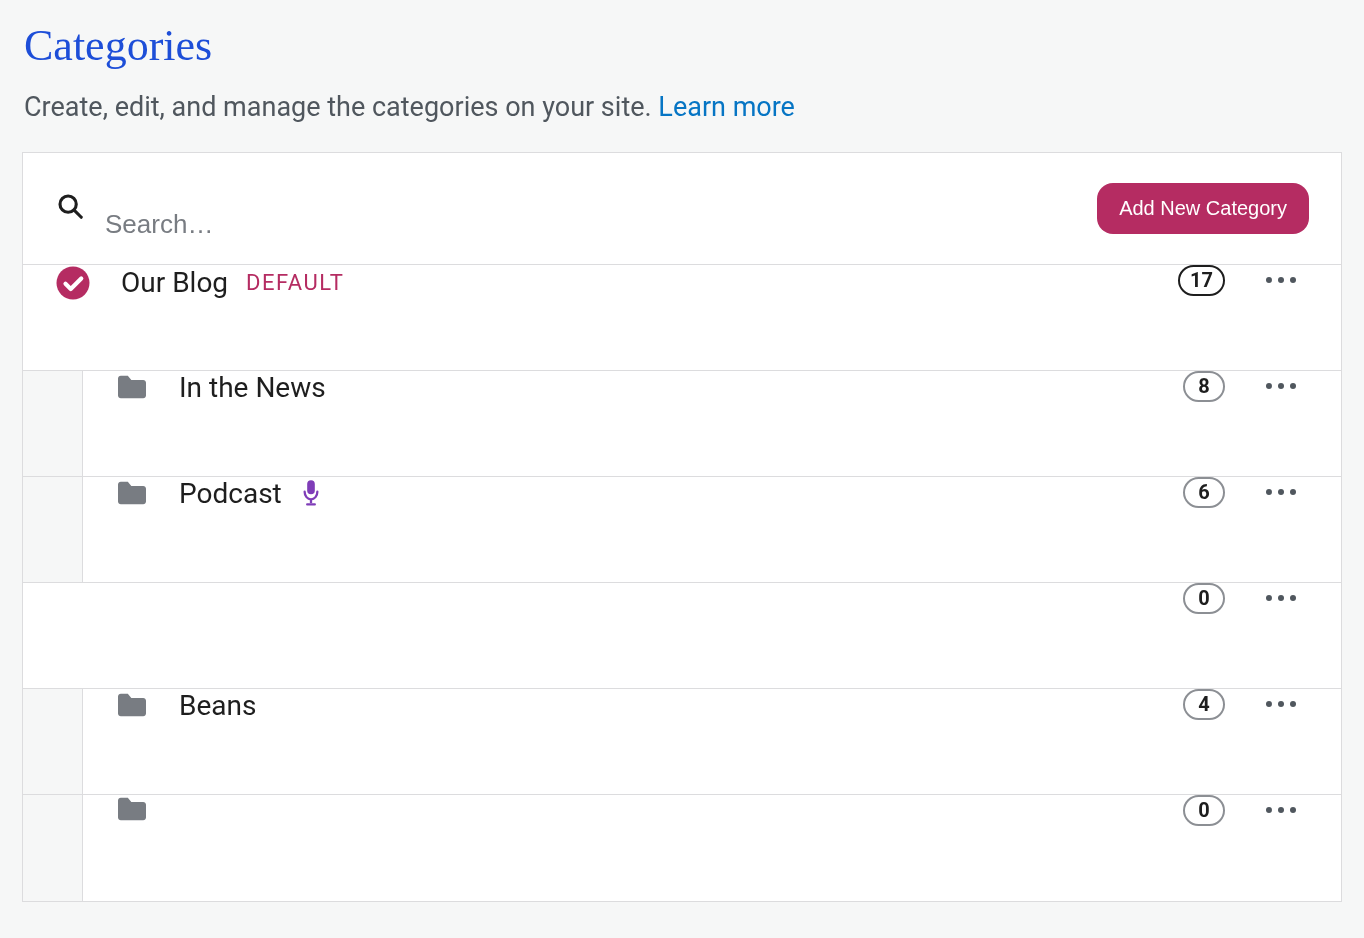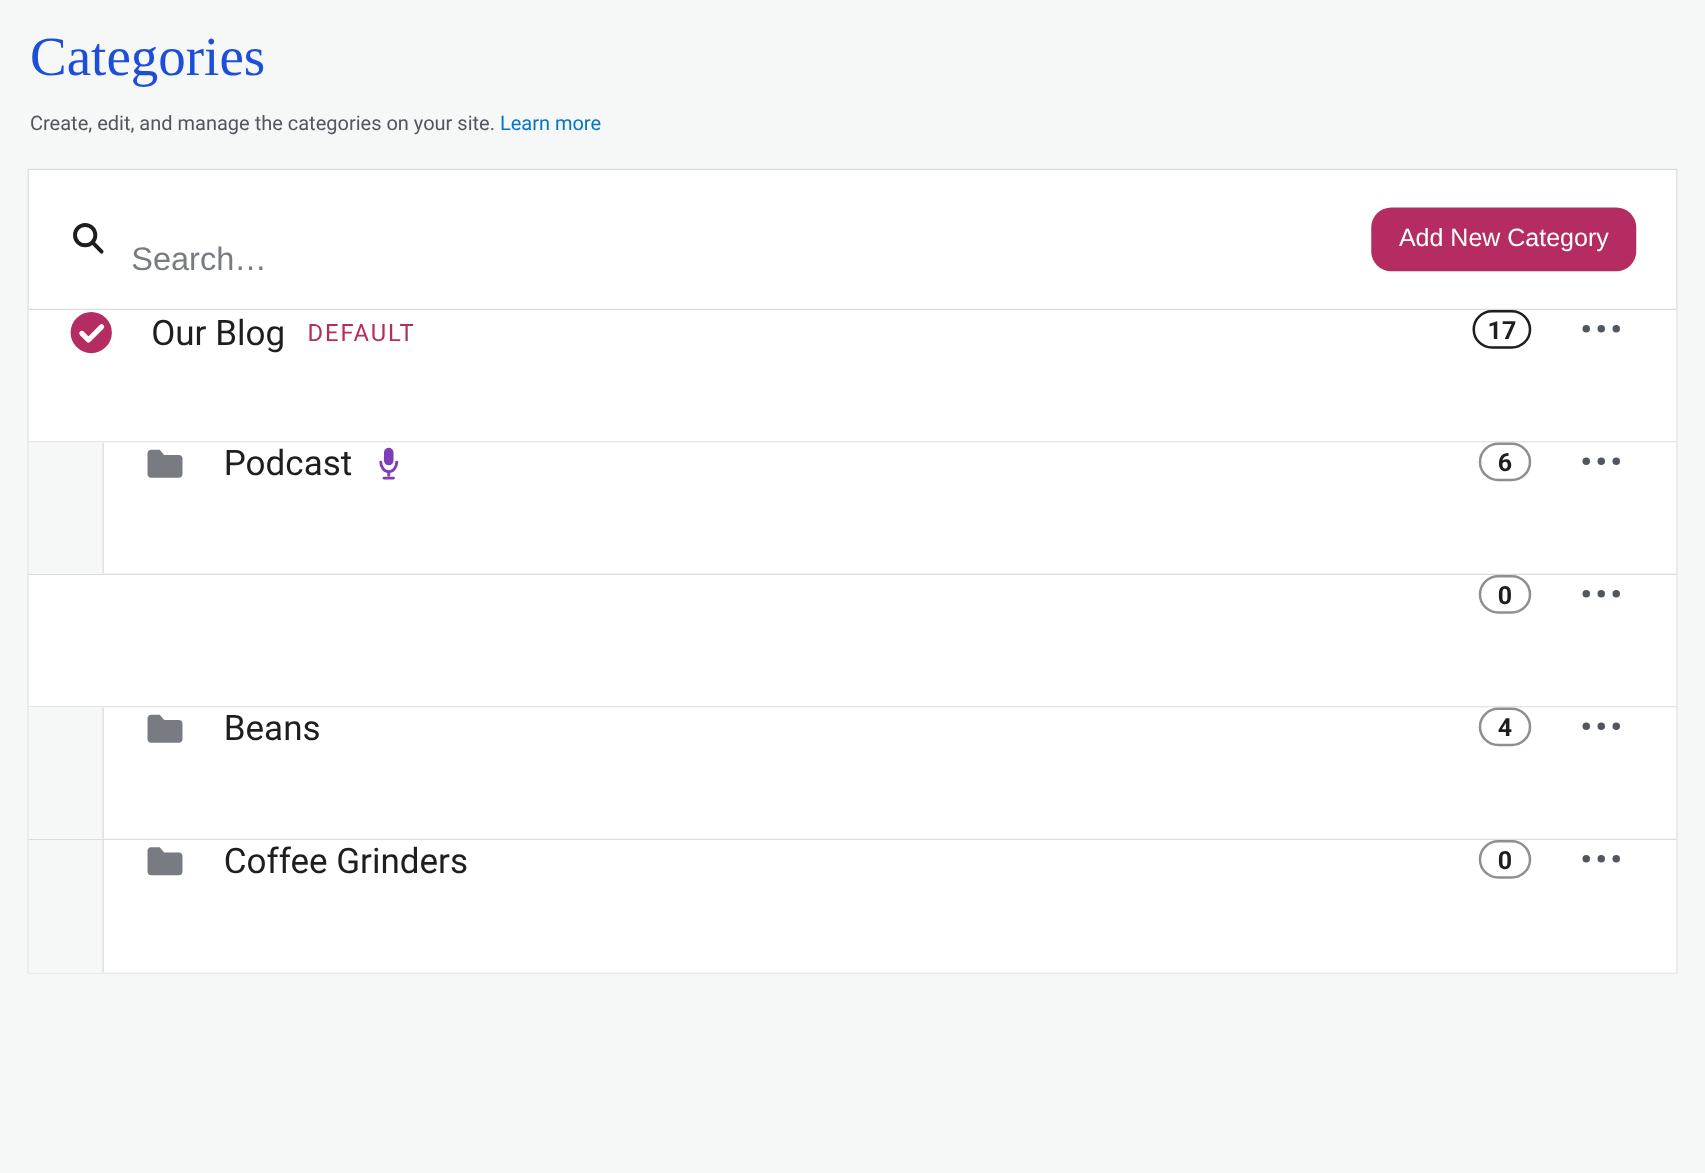--- a/index.html
+++ b/index.html
@@ -17,21 +17,21 @@
       padding: 0 24px 24px 24px;
     }
     .page-title {
       font-family: Georgia, "Times New Roman", serif;
       font-size: 44px;
       font-weight: 400;
       color: #1d4ed8;
       margin-bottom: 16px;
     }
     .page-subtitle {
-      font-size: 16px;
+      font-size: 27px;
       color: #50575e;
       line-height: 1.5;
     }
     .learn-more {
       color: #0675c4;
       text-decoration: none;
     }
     .panel {
       background: #fff;
       border: 1px solid #dcdcde;
@@ -104,21 +104,21 @@
     .row-label {
       font-size: 28px;
       color: #1e1e1e;
       font-weight: 400;
       display: flex;
       align-items: center;
       gap: 18px;
     }
     .default-badge {
       color: #b52c62;
-      font-size: 19px;
+      font-size: 22px;
       letter-spacing: 1.5px;
       font-weight: 400;
     }
     .count-pill {
       border: 2px solid #1e1e1e;
       border-radius: 18px;
       min-width: 42px;
       height: 31px;
       padding: 0 10px;
       display: inline-flex;
@@ -188,20 +188,41 @@
     <span class="count-pill">17</span>
     <button class="more-btn">
       <svg width="36" height="10" viewBox="0 0 36 10">
           <circle cx="6" cy="5" r="3" fill="#50575e"></circle>
           <circle cx="18" cy="5" r="3" fill="#50575e"></circle>
           <circle cx="30" cy="5" r="3" fill="#50575e"></circle>
         </svg>
     </button>
   </div>
 
+  <div class="row child-row">
+    <div class="indent-gutter"></div>
+    <div class="row-inner">
+      <span class="row-icon">
+        <svg width="34" height="28" viewBox="0 0 24 20">
+            <path d="M2 4 C2 2.9 2.9 2 4 2 L9 2 L11.5 5 L20 5 C21.1 5 22 5.9 22 7 L22 16 C22 17.1 21.1 18 20 18 L4 18 C2.9 18 2 17.1 2 16 Z" fill="#787c82"></path>
+          </svg>
+      </span>
+      <span class="row-label">
+        <span>In the News</span>
+      </span>
+    </div>
+    <span class="count-pill light">8</span>
+    <button class="more-btn">
+      <svg width="36" height="10" viewBox="0 0 36 10">
+          <circle cx="6" cy="5" r="3" fill="#50575e"></circle>
+          <circle cx="18" cy="5" r="3" fill="#50575e"></circle>
+          <circle cx="30" cy="5" r="3" fill="#50575e"></circle>
+        </svg>
+    </button>
+  </div>
 
   <div class="row child-row">
     <div class="indent-gutter"></div>
     <div class="row-inner">
       <span class="row-icon">
         <svg width="34" height="28" viewBox="0 0 24 20">
             <path d="M2 4 C2 2.9 2.9 2 4 2 L9 2 L11.5 5 L20 5 C21.1 5 22 5.9 22 7 L22 16 C22 17.1 21.1 18 20 18 L4 18 C2.9 18 2 17.1 2 16 Z" fill="#787c82"></path>
           </svg>
       </span>
       <span class="row-label">
@@ -260,23 +281,20 @@
   </div>
 
   <div class="row child-row" style="border-bottom:none;">
     <div class="indent-gutter"></div>
     <div class="row-inner">
       <span class="row-icon">
         <svg width="34" height="28" viewBox="0 0 24 20">
             <path d="M2 4 C2 2.9 2.9 2 4 2 L9 2 L11.5 5 L20 5 C21.1 5 22 5.9 22 7 L22 16 C22 17.1 21.1 18 20 18 L4 18 C2.9 18 2 17.1 2 16 Z" fill="#787c82"></path>
           </svg>
       </span>
-      <span class="row-label">
-        <span>Coffee Grinders</span>
-      </span>
     </div>
     <span class="count-pill light">0</span>
     <button class="more-btn">
       <svg width="36" height="10" viewBox="0 0 36 10">
           <circle cx="6" cy="5" r="3" fill="#50575e"></circle>
           <circle cx="18" cy="5" r="3" fill="#50575e"></circle>
           <circle cx="30" cy="5" r="3" fill="#50575e"></circle>
         </svg>
     </button>
   </div>

